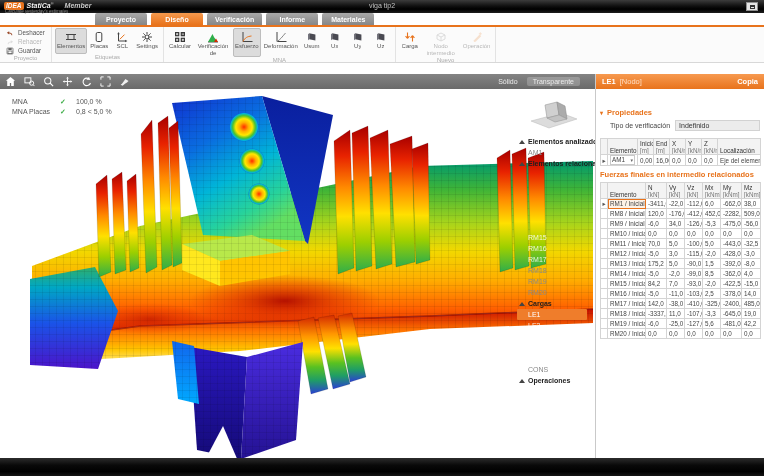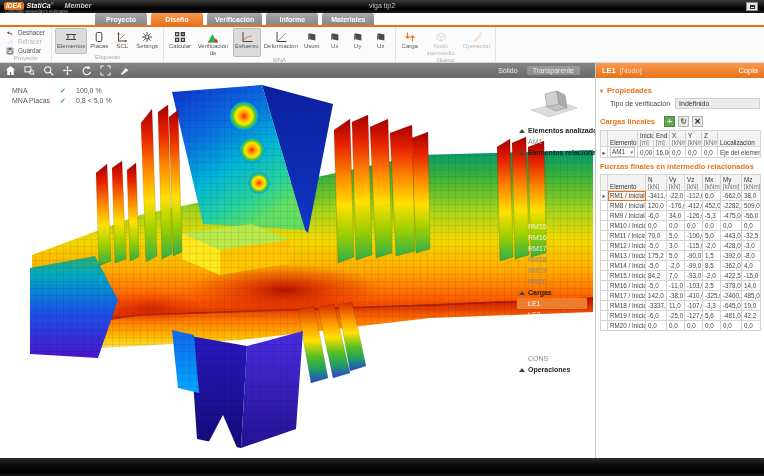--- a/index.html
+++ b/index.html
@@ -42,21 +42,21 @@
   .rbtn.active{background:#dcdcdc;border-color:#bdbdbd}
   .rbtn.disabled{opacity:.42}
   .rgroup.stack .rbuttons{flex-direction:column;gap:0;justify-content:flex-start}
   .rgroup.stack .rbtn{flex-direction:row;max-width:none;gap:3px;height:9px;align-items:center;padding:0 2px}
   .rgroup.stack .ric{height:8px;width:9px}
   .rgroup.stack .ric svg{width:8px;height:8px}
   .rgroup.stack .rlb{font-size:6.3px;max-height:none;line-height:8px}
   .ric svg{width:12px;height:12px}
 
   
-  .workspace{position:absolute;top:63px;left:0;width:764px;height:302px}
+  .workspace{position:absolute;top:74px;left:0;width:764px;height:302px}
   .viewport{position:absolute;left:0;top:0;width:595px;height:395px;background:#fff}
   .vp-toolbar{position:absolute;top:0;left:0;right:0;height:15px;
     background:linear-gradient(#848484,#6a6a6a);display:flex;align-items:center;padding:0 5px;gap:8px}
   .vicon{width:11px;height:11px;display:flex;align-items:center;justify-content:center}
   .vicon svg{width:11px;height:11px}
   .vp-modes{margin-left:auto;margin-right:10px;display:flex;gap:3px}
   .vmode{color:#ececec;font-size:7px;padding:1px 6px;border-radius:2px}
   .vmode.active{background:rgba(255,255,255,.22)}
   .vp-canvas{position:absolute;top:15px;left:0;right:0;bottom:0;overflow:hidden;background:#fff}
   #model{position:absolute;left:0;top:0}
@@ -75,22 +75,22 @@
     border-left:3px solid transparent;border-right:3px solid transparent;border-bottom:4px solid #444}
   .trow.ghost{color:rgba(255,255,255,.85)}
   .trow.selected{background:#ef7d2b;color:#fff;border-radius:1px;width:70px}
 
   
   .panel{position:absolute;left:595px;top:0;width:169px;height:395px;background:#fff;border-left:1px solid #c9c9c9}
   .panel-header{height:15px;background:linear-gradient(#f79a50,#e8731c);color:#fff;display:flex;
     align-items:center;padding:0 6px;font-size:7.5px}
   .ph-title{font-weight:bold}
   .ph-sub{margin-left:4px;color:#ffdcc0}
-  .ph-action{margin-left:auto;font-weight:normal}
-  .panel-body{position:absolute;top:15px;bottom:0;left:0;right:0;padding:5px 4px;overflow:hidden}
+  .ph-action{margin-left:auto;font-weight:bold}
+  .panel-body{position:absolute;top:15px;bottom:0;left:0;right:0;padding:16px 4px;overflow:hidden}
   .sec{color:#e8731c;font-weight:bold;font-size:7.5px;margin:3px 0 3px;display:flex;align-items:center;gap:4px}
   .sec .tri{font-size:6px;line-height:6px}
   .prop-row{display:flex;align-items:center;font-size:7px;color:#444;margin:2px 0 7px;padding-left:10px}
   .prop-input{flex:1;background:#ececec;border:1px solid #d2d2d2;padding:1px 3px;margin-left:5px;color:#333}
   .tbtns{display:flex;gap:3px;margin-left:5px}
   .tbtn{width:11px;height:11px;font-size:8px;line-height:10px;text-align:center;border:1px solid #b5b5b5;
     background:#e8e8e8;color:#666;font-weight:bold}
   .tbtn.add{background:#5fa84e;color:#fff;border-color:#4c8a3e}
   .tbtn.del{color:#222}
   table{border-collapse:collapse;table-layout:fixed;width:160px;font-size:6.3px;color:#444;margin-bottom:4px}
@@ -573,28 +573,20 @@
       <div class="panel-body">
         <div class="sec">
           <span class="tri">▾</span>
           <span>Propiedades</span>
         </div>
         <div class="prop-row">
           <span>Tipo de verificación</span>
           <span class="prop-input">Indefinido</span>
         </div>
 
-        <div class="sec">
-          <span>Cargas lineales</span>
-          <span class="tbtns">
-              <span class="tbtn add">+</span>
-              <span class="tbtn refresh">↻</span>
-              <span class="tbtn del">✕</span>
-            </span>
-        </div>
         <table id="loads-table">
             <colgroup>
               <col style="width: 7px;">
               <col style="width: 30px;">
               <col style="width: 16px;">
               <col style="width: 16px;">
               <col style="width: 16px;">
               <col style="width: 16px;">
               <col style="width: 16px;">
               <col style="width: 43px;">

